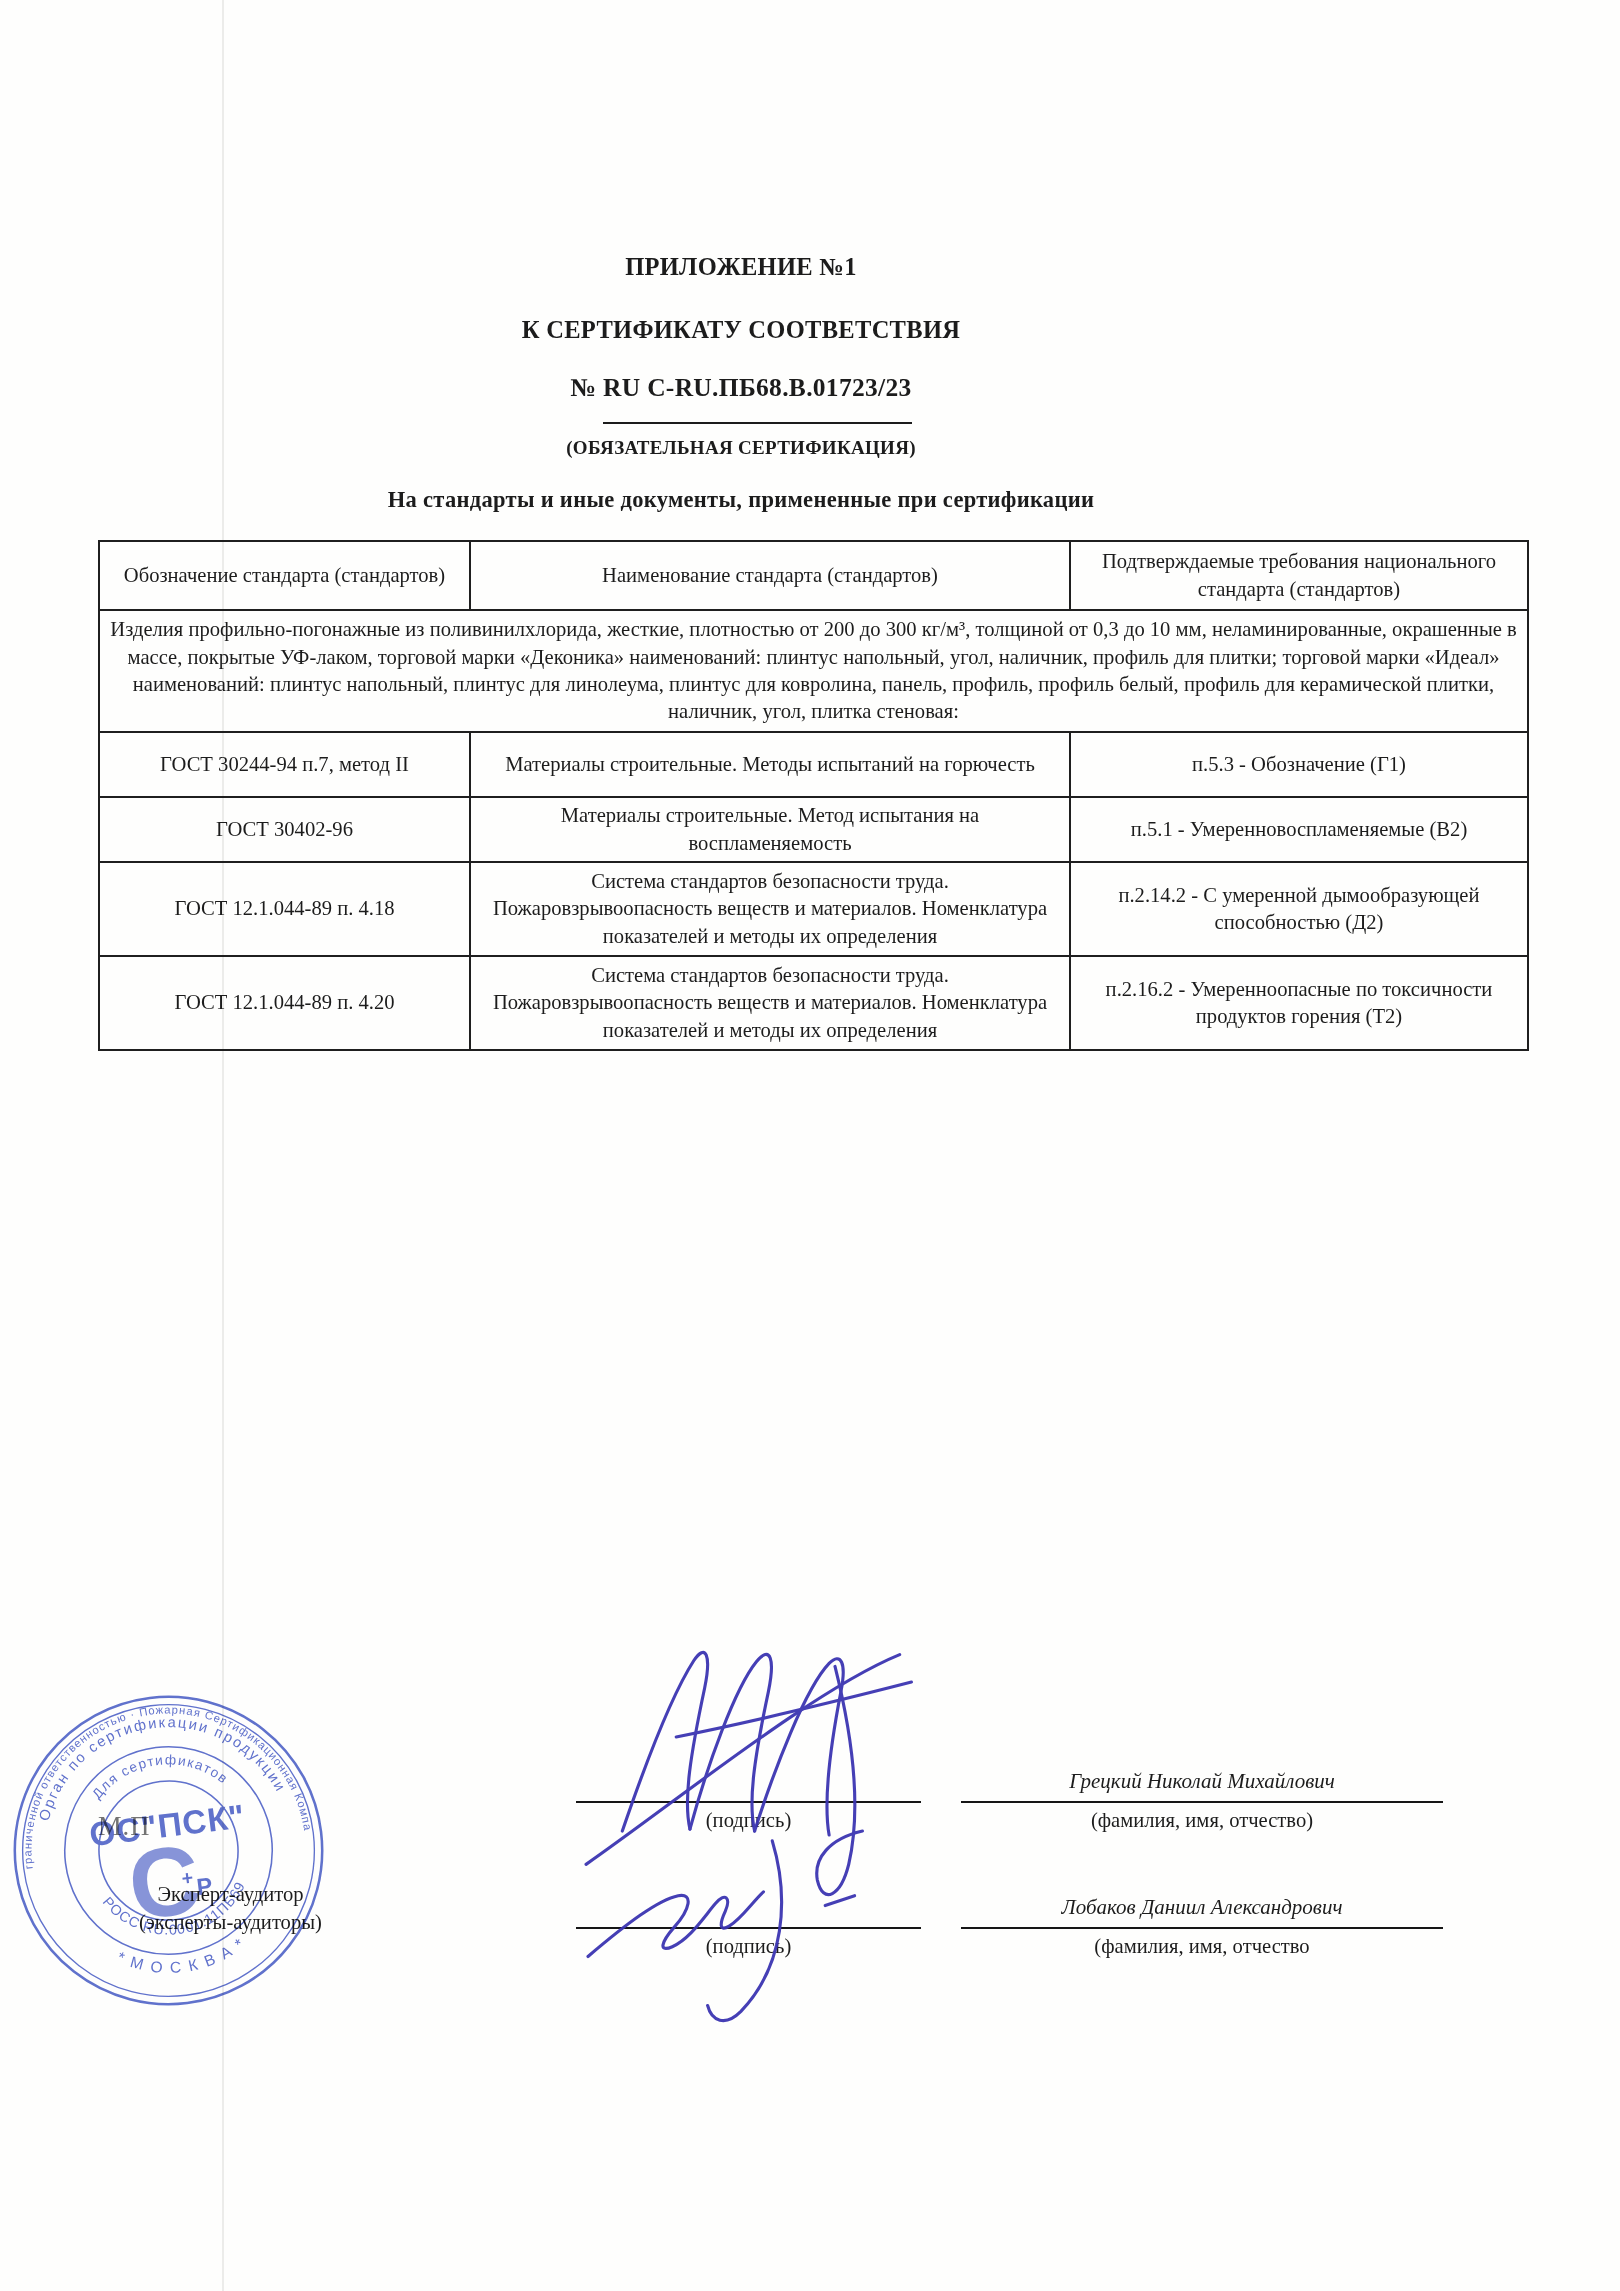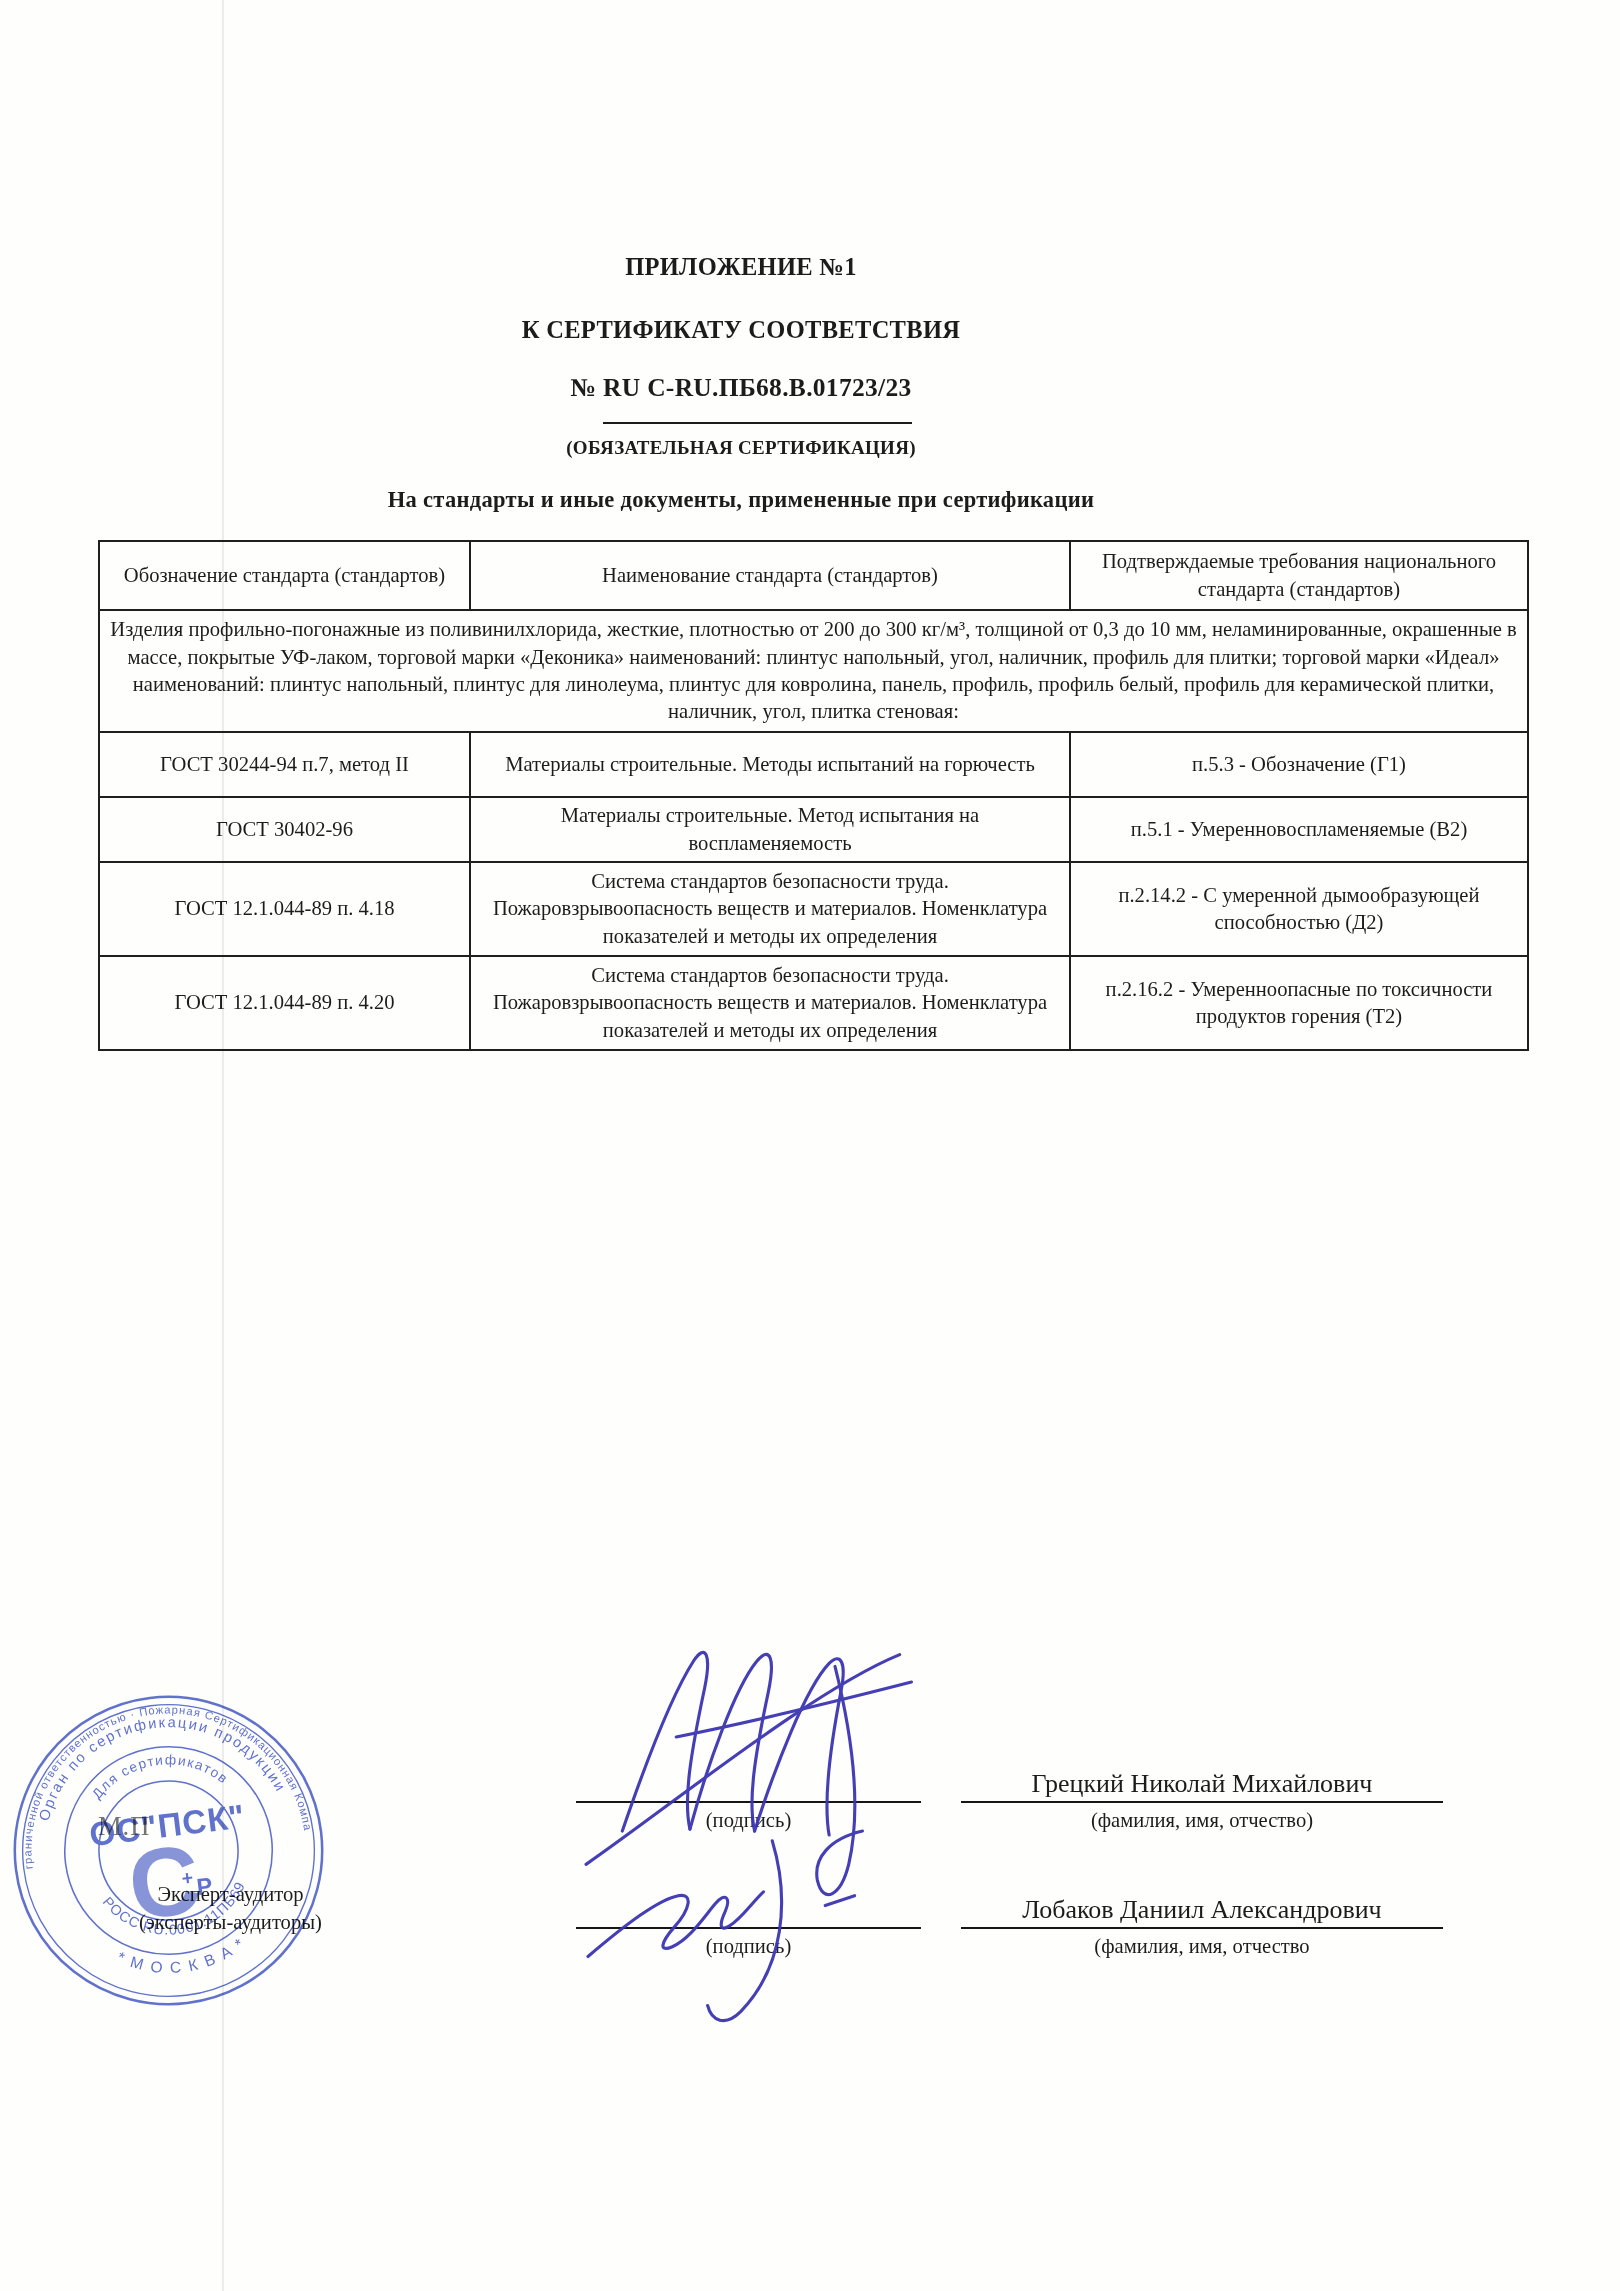--- a/index.html
+++ b/index.html
@@ -47,21 +47,21 @@
   .sig-line{position:absolute;border-bottom:2.5px solid #161616;}
   .line-sig1{left:576px;top:174px;width:345px;}
   .line-sig2{left:576px;top:300px;width:345px;}
   .line-name1{left:961px;top:174px;width:482px;}
   .line-name2{left:961px;top:300px;width:482px;}
   .caption{position:absolute;text-align:center;font-size:20.6px;}
   .cap-sig1{left:576px;top:182px;width:345px;}
   .cap-sig2{left:576px;top:308px;width:345px;}
   .cap-name1{left:961px;top:182px;width:482px;}
   .cap-name2{left:961px;top:308px;width:482px;}
-  .name-text{position:absolute;text-align:center;font-size:26px;width:482px;left:961px;}
+  .name-text{position:absolute;text-align:center;font-size:21px;width:482px;left:961px;font-style:italic;}
   .name1{top:142px;}
   .name2{top:268px;}
   .mp-mark{position:absolute;left:98px;top:184px;font-size:26.5px;color:#737373;letter-spacing:1px;}
   .stamp-svg{position:absolute;left:5.9px;top:61px;opacity:.88;mix-blend-mode:multiply;transform:rotate(-7deg);}
   .stamp-svg text{font-family:"Liberation Sans", sans-serif;}
   .ink-svg{position:absolute;left:0;top:0;pointer-events:none;}
   .footer{position:absolute;left:101px;top:2066px;font-size:22px;line-height:43px;}
 </style>
 </head>
 <body>

